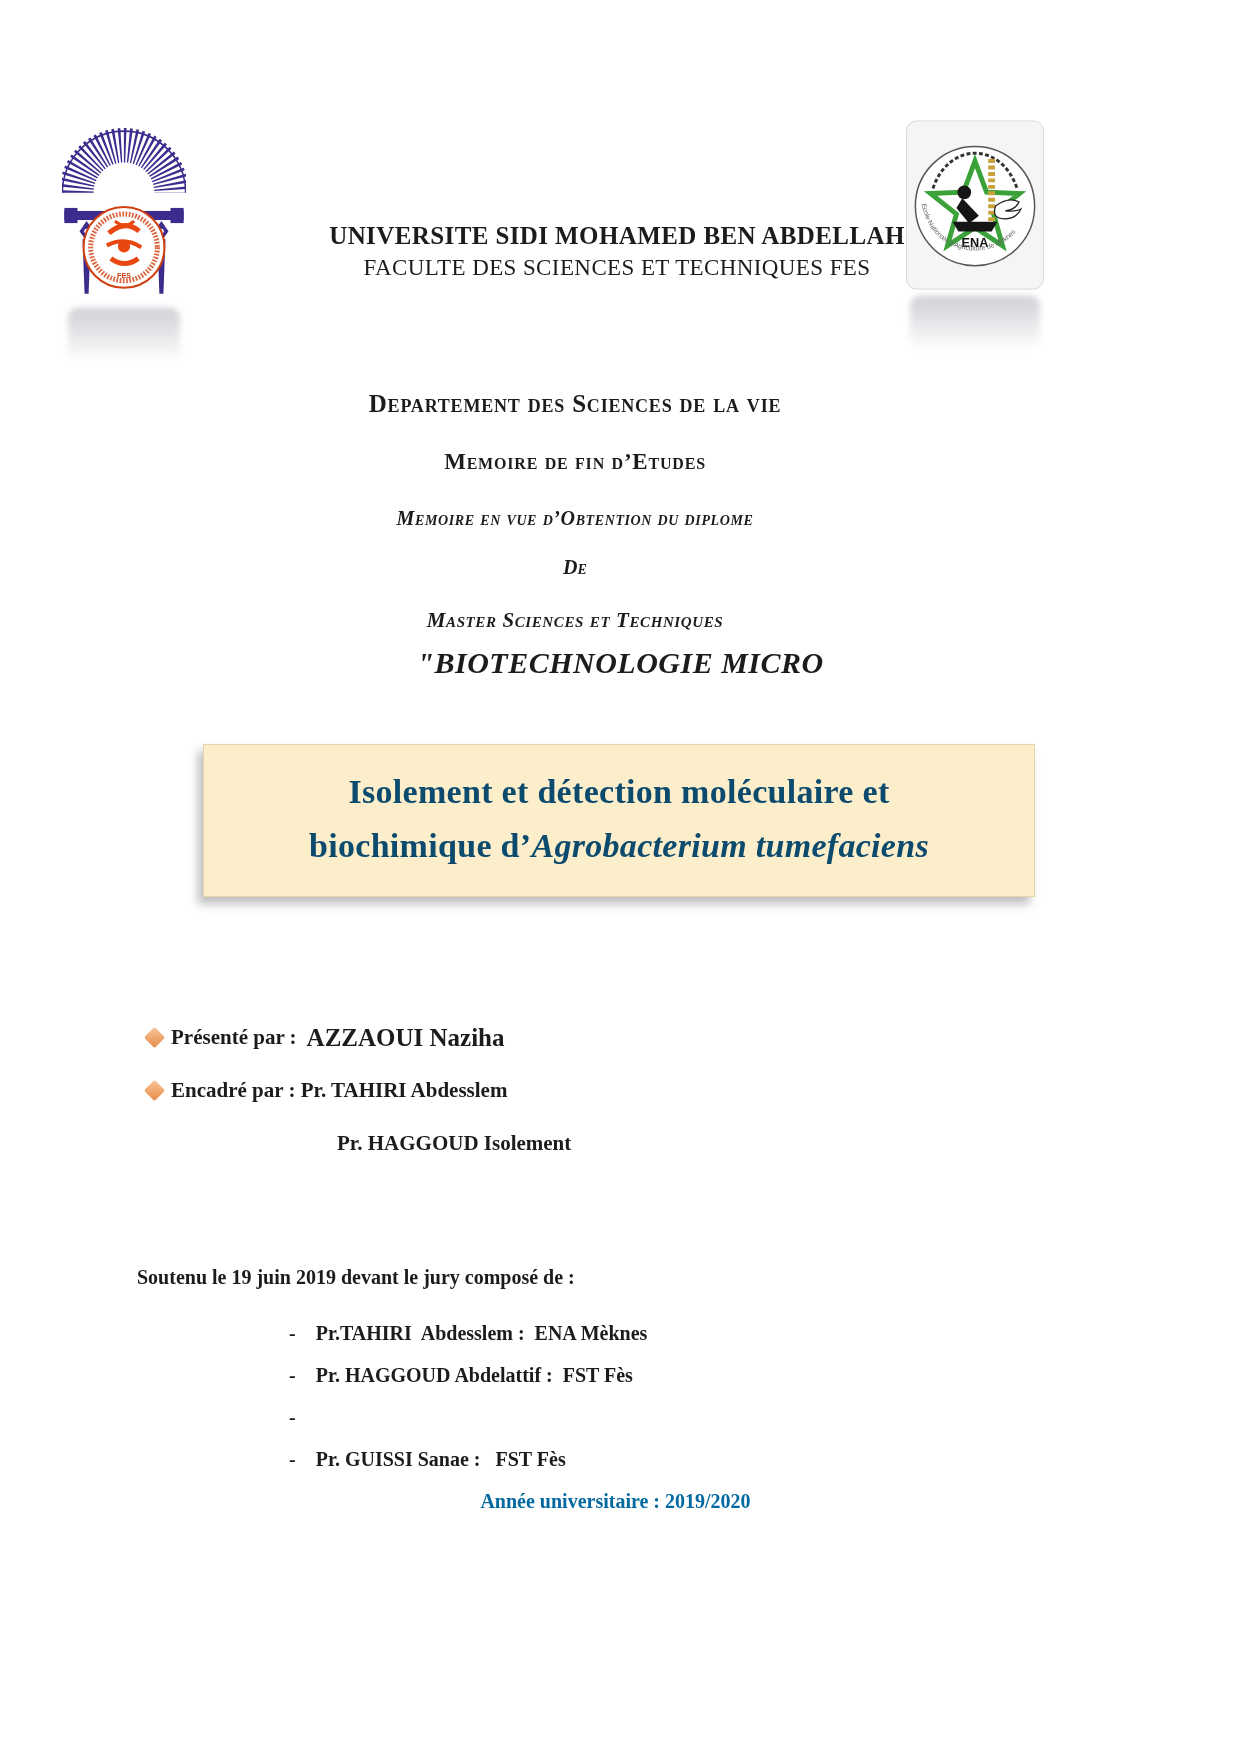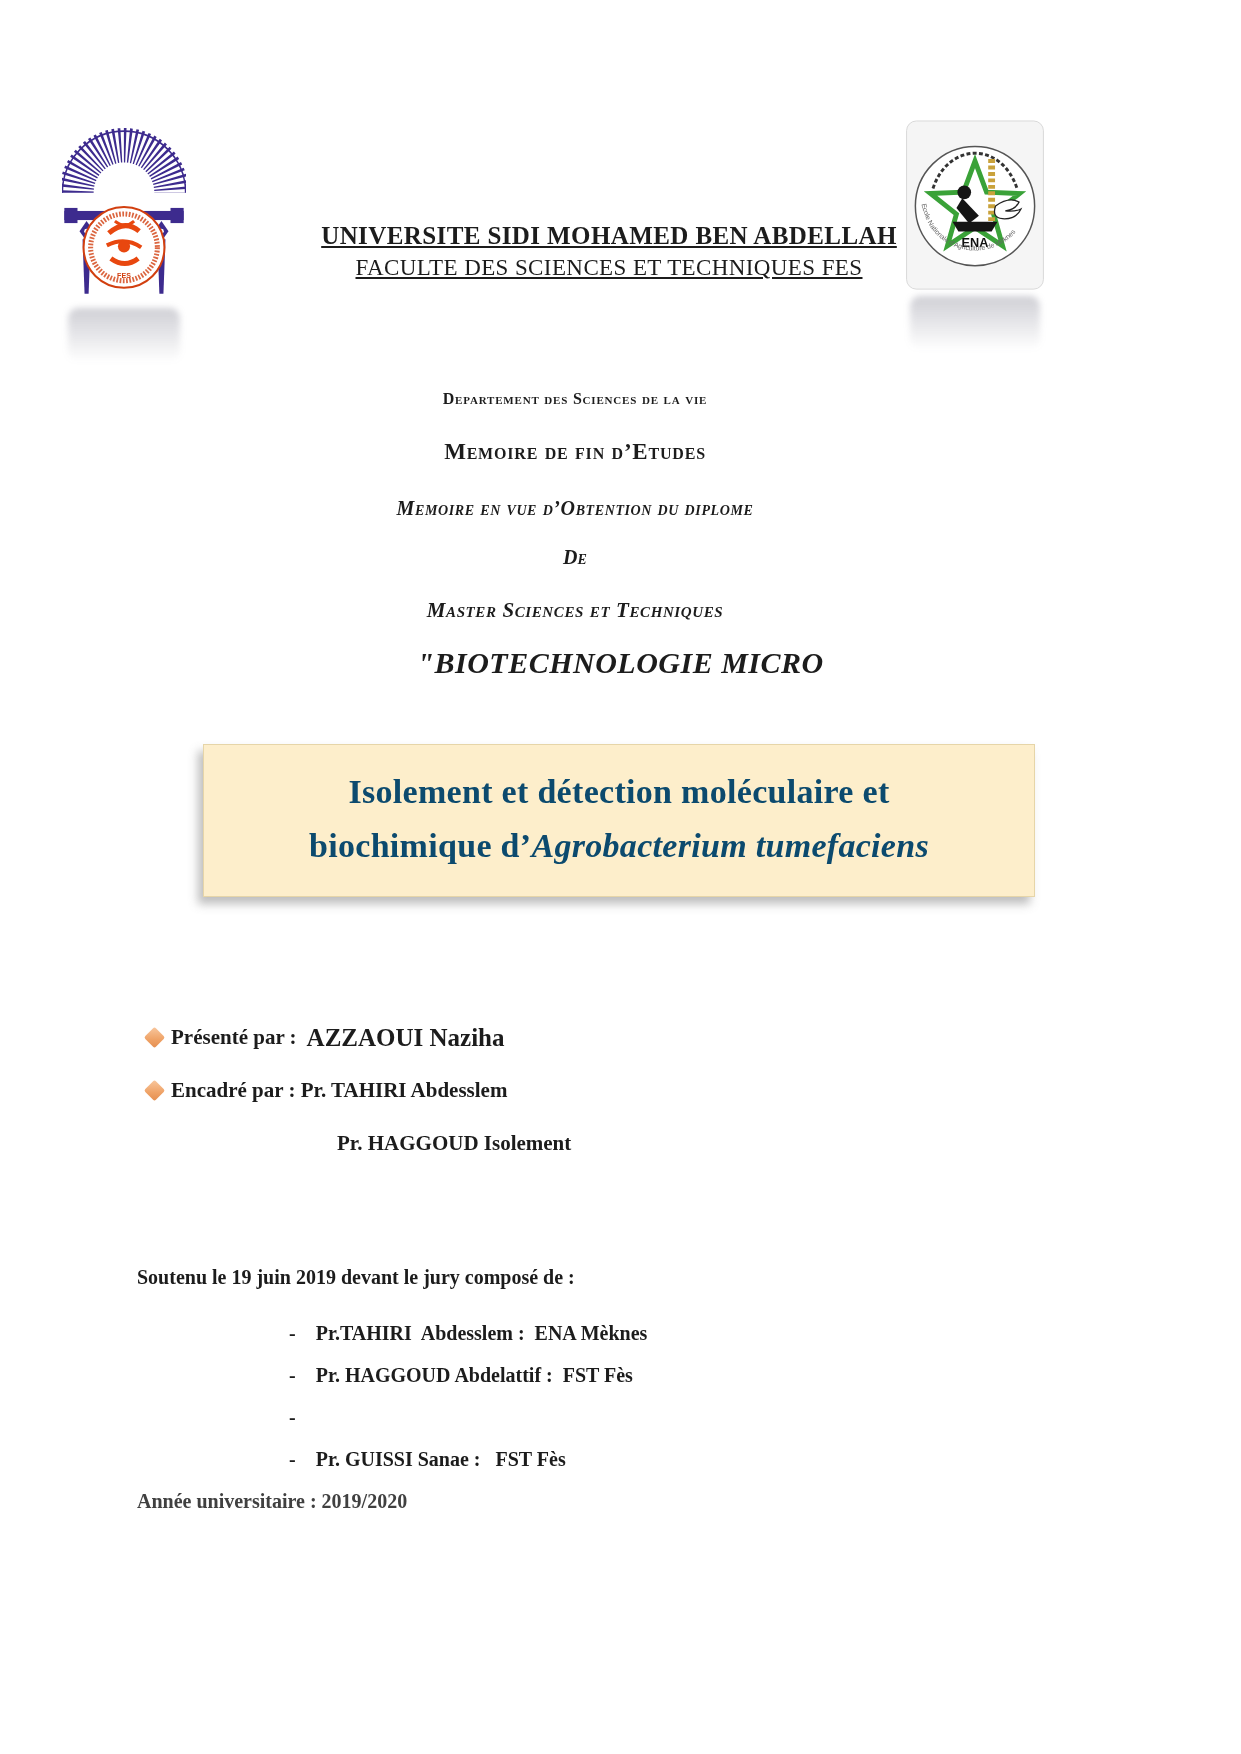--- a/index.html
+++ b/index.html
@@ -11,29 +11,29 @@
   
   .logo { position:absolute; }
   .logo-left  { left:62px;  top:124px; width:124px; height:182px; }
   .logo-right { left:904px; top:120px; width:142px; height:174px; }
   .refl {
     position:absolute; left:6px; right:6px; top:101%; height:54px;
     background:linear-gradient(to bottom, rgba(95,95,115,0.30), rgba(255,255,255,0));
     filter:blur(3px); border-radius:10px;
   }
   
-  .header-block { position:absolute; left:244px; top:222px; width:730px; text-align:center;text-decoration:underline; }
+  .header-block { position:absolute; left:252px; top:222px; width:730px; text-align:center; }
   .univ { font-size:25px; font-weight:bold; letter-spacing:0.4px; white-space:nowrap; }
   .fac  { font-size:23px; margin-top:5px; letter-spacing:0.4px; white-space:nowrap; }
   
   .mid { position:absolute; left:0; top:390px; width:1150px; text-align:center; }
   .mid p { margin:0; }
   .sc { font-variant:small-caps; }
   .it { font-style:italic; }
-  .dept   { font-size:16px; font-weight:bold; letter-spacing:0.8px; }
+  .dept   { font-size:25px; font-weight:bold; letter-spacing:0.8px; }
   .mem    { font-size:23px; font-weight:bold; letter-spacing:0.8px; margin-top:31px !important; }
   .pres   { font-size:20px; font-weight:bold; letter-spacing:0.6px; margin-top:32px !important; }
   .ofline { font-size:20px; font-weight:bold; margin-top:26px !important; }
   .master { font-size:21px; font-weight:bold; letter-spacing:0.6px; margin-top:29px !important; }
   .filiere {
     position:absolute; left:0; top:646px; width:1241px; text-align:center;
     font-size:30px; font-weight:bold; font-style:italic; letter-spacing:0.5px;
   }
   
   .title-box {
@@ -58,21 +58,21 @@
   .cname  { font-size:25px; font-weight:bold; margin-left:10px; white-space:nowrap; }
   .crow3  { margin-left:190px; }
   
   .defense { position:absolute; left:137px; top:1266px; width:970px; }
   .dintro { margin:0; font-size:20px; font-weight:bold; }
   .jury { margin-top:33px; }
   .jrow { display:flex; align-items:baseline; height:21px; margin-bottom:21px; padding-left:152px; }
   .jdash { font-size:20px; font-weight:bold; flex:0 0 auto; }
   .jtext { font-size:20px; font-weight:bold; margin-left:20px; white-space:pre-wrap; }
   .year {
-    margin:14px 13px 0 0; text-align:left; font-size:20px; font-weight:bold; color:#404040;
+    margin:14px 13px 0 0; text-align:center; font-size:20px; font-weight:bold; color:#0369a1;
   }
   svg text { font-family:"Liberation Sans","DejaVu Sans",sans-serif; }
 </style>
 </head>
 <body>
 
 <div class="page">
 
   <div class="logo logo-left">
     <svg viewBox="0 0 122 180" width="124" height="182">

